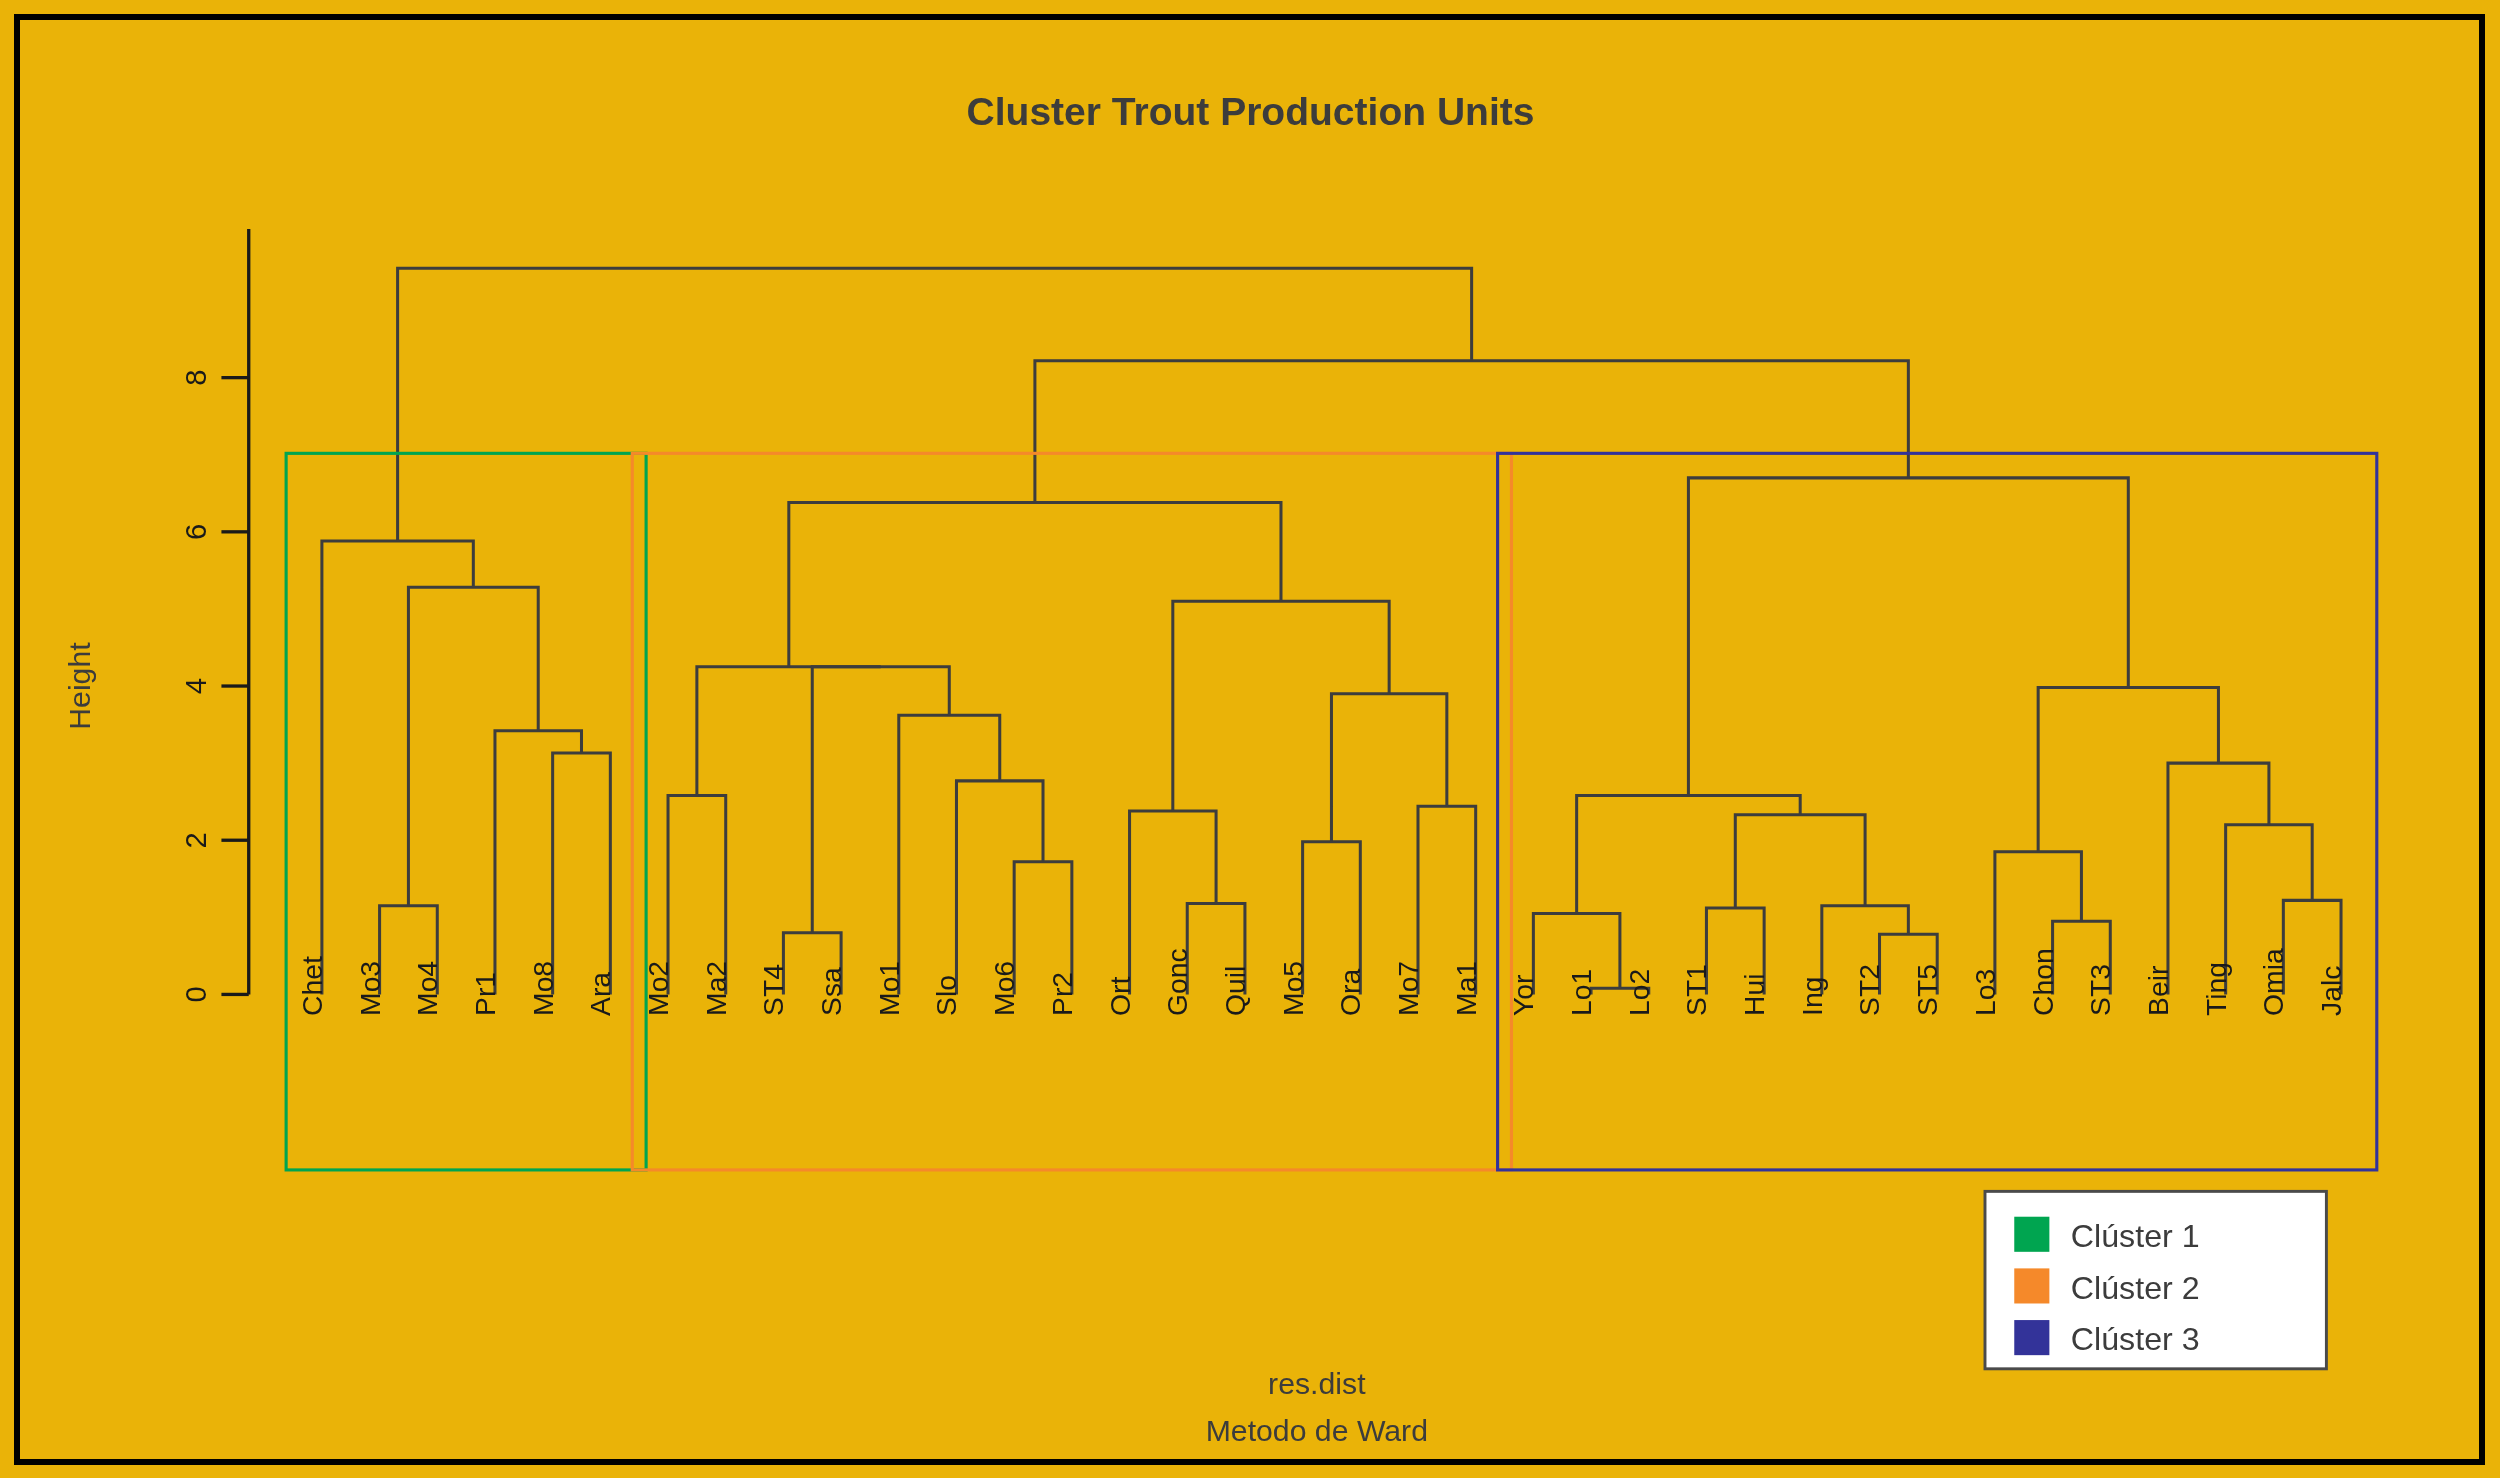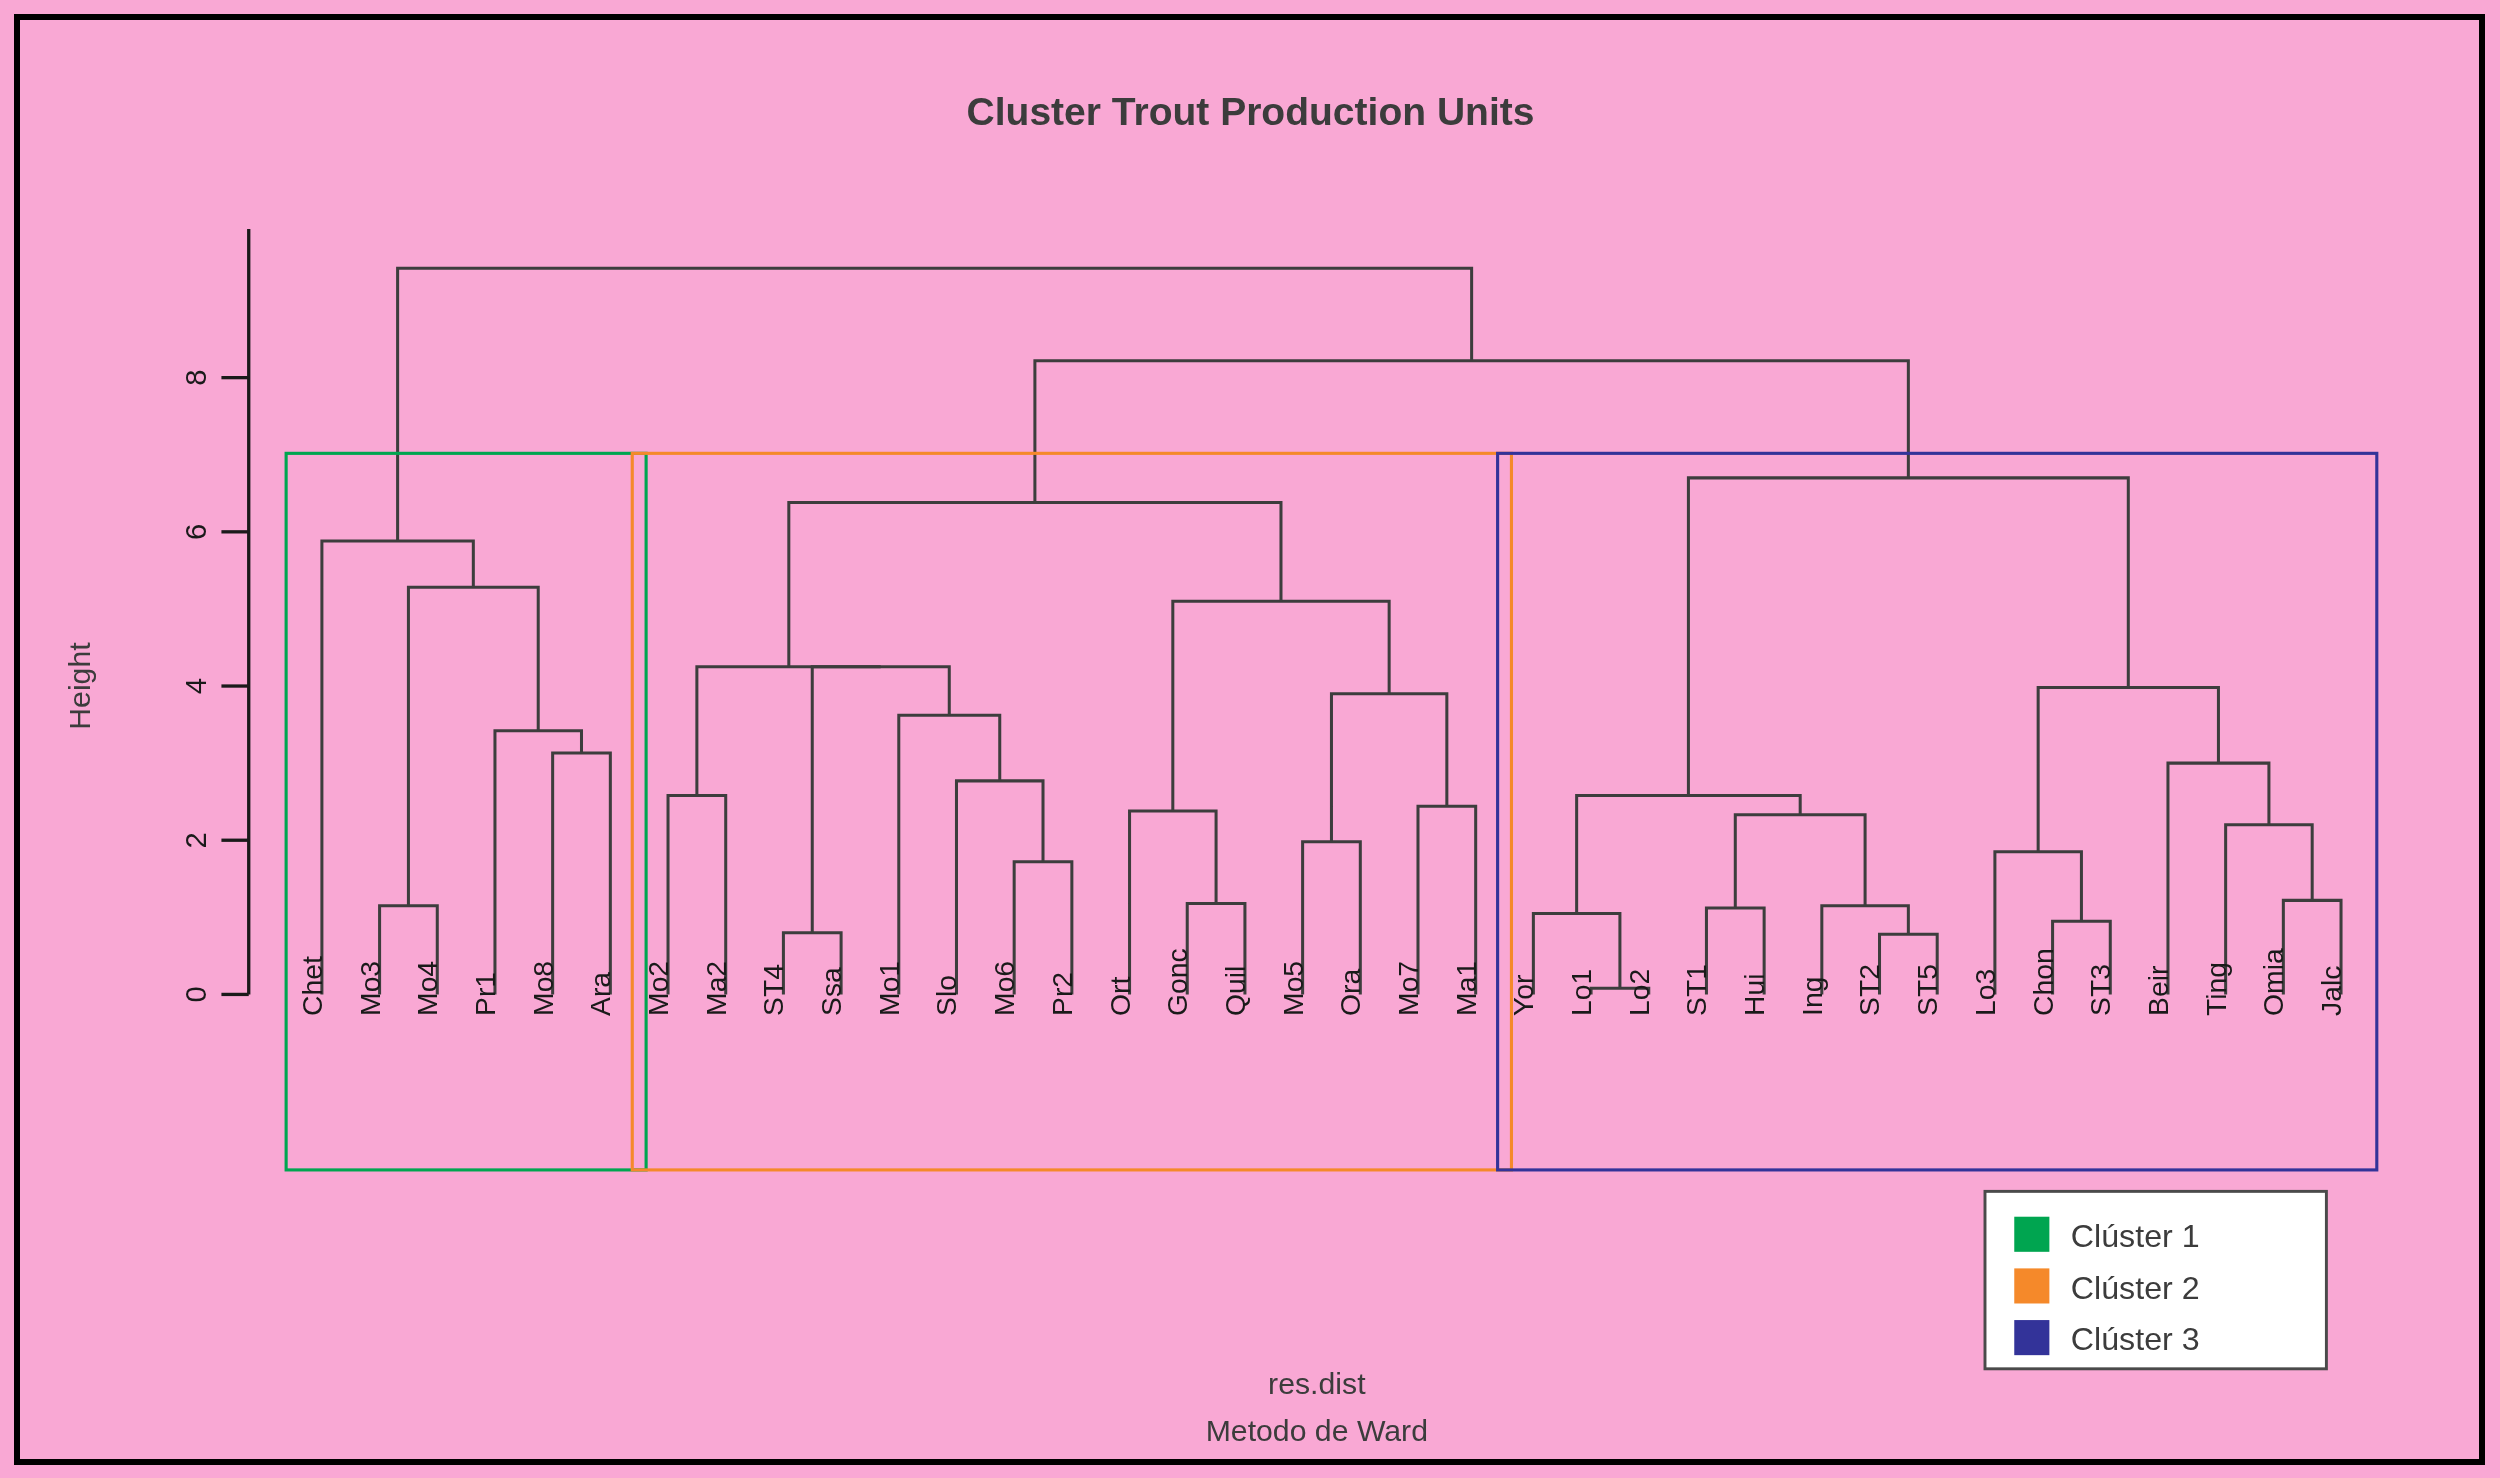--- a/index.html
+++ b/index.html
@@ -3,21 +3,21 @@
 <meta charset="utf-8">
 <style>
   html, body {
     margin: 0; padding: 0;
     background: #ffffff;
     font-family: "Liberation Sans", sans-serif;
   }
   #page {
     position: relative;
     width: 2501px; height: 1478px;
-    background: #f9a8d4;
+    background: #eab308;
     box-sizing: border-box;
     overflow: hidden;
   }
   #outer-frame {
     position: absolute;
     left: 13.7px; top: 13.7px;
     width: 2471px; height: 1451px;
     border: 6.8px solid #000000;
     box-sizing: border-box;
   }

